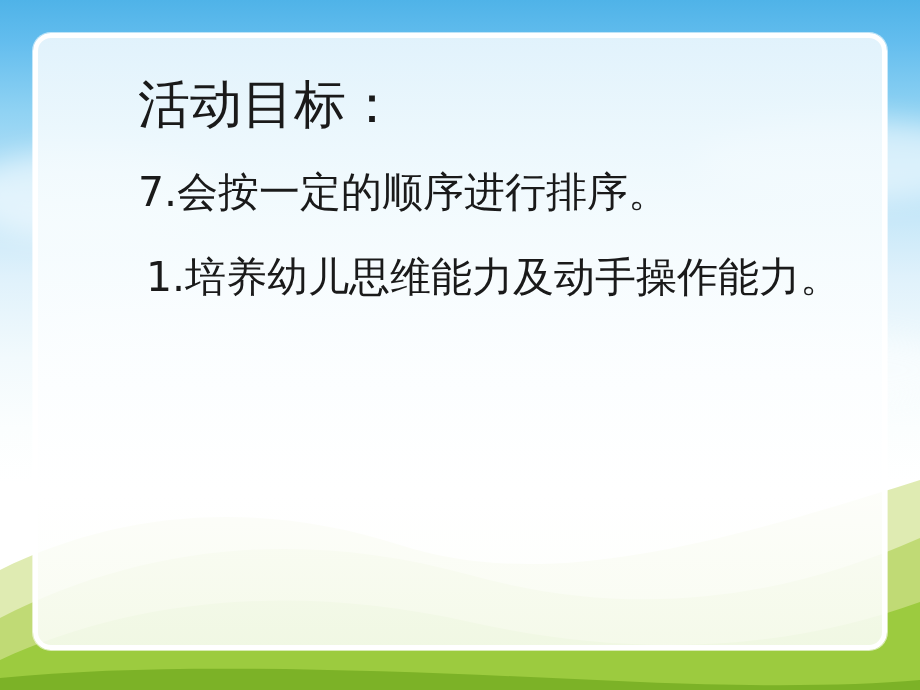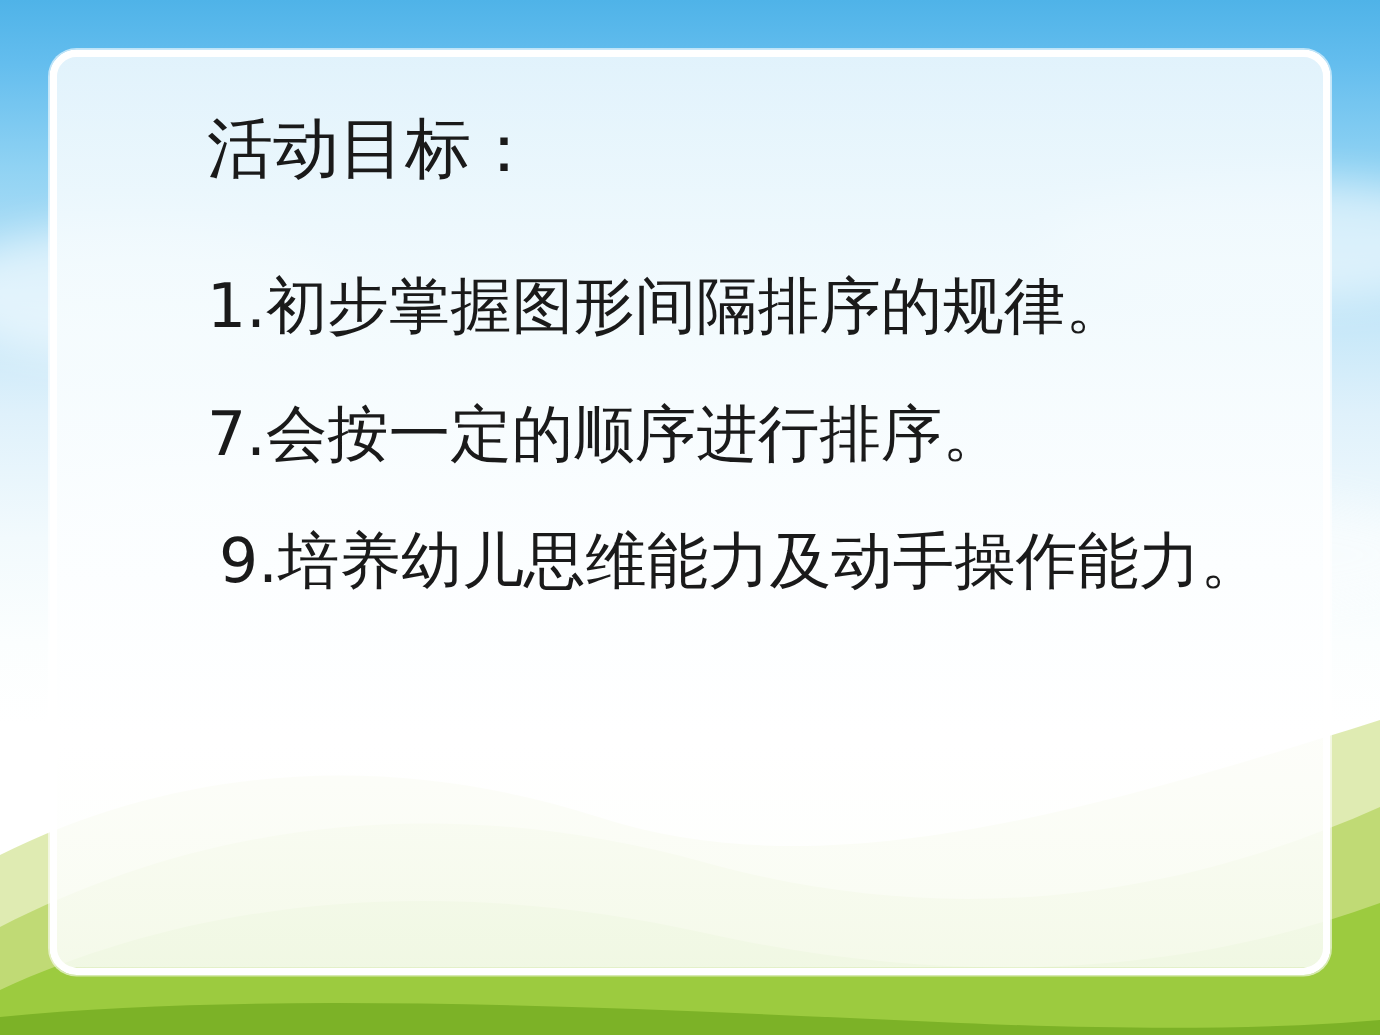--- a/index.html
+++ b/index.html
@@ -87,21 +87,21 @@
 
   .line {
     color: #1a1a1a;
     font-family: "DejaVu Sans", sans-serif;
     font-size: 40px;
     line-height: 1.0;
     white-space: nowrap;
     letter-spacing: 0px;
   }
 
-  .line-title   { font-size: 44px; margin-left: 0px;   margin-bottom: 62px; }
+  .line-title   { font-size: 52px; margin-left: 0px;   margin-bottom: 42px; }
   .line-item-1  { font-size: 41px; margin-left: 0px;   margin-bottom: 44px; }
   .line-item-2  { font-size: 41px; margin-left: 0px;   margin-bottom: 44px; }
   .line-item-3  { font-size: 41px; margin-left: 8px;   margin-bottom: 0px;  }
 </style>
 </head>
 <body>
 
 <div id="slide">
 
   <div class="bg-sky"></div>
@@ -118,19 +118,18 @@
     <path d="M0,330 L0,258 C140,186 300,168 470,215 C640,262 790,236 920,178 L920,330 Z" fill="#bcd86e" opacity="0.9"></path>
 
     <path d="M0,330 L0,300 C130,240 290,222 470,262 C650,302 800,286 920,242 L920,330 Z" fill="#9ccb3f"></path>
 
     <path d="M0,330 L0,318 C180,300 420,312 640,322 C760,327 850,326 920,320 L920,330 Z" fill="#7cb227"></path>
   </svg>
 
   <div class="content-card">
     <div class="text-block">
       <div class="line line-title">活动目标：</div>
-      <div class="line line-item-1">1.初步掌握图形间隔排序的规律。</div>
       <div class="line line-item-2">7.会按一定的顺序进行排序。</div>
-      <div class="line line-item-3">9.培养幼儿思维能力及动手操作能力。</div>
+      <div class="line line-item-3">1.培养幼儿思维能力及动手操作能力。</div>
     </div>
   </div>
 
 </div>
 
 </body></html>

